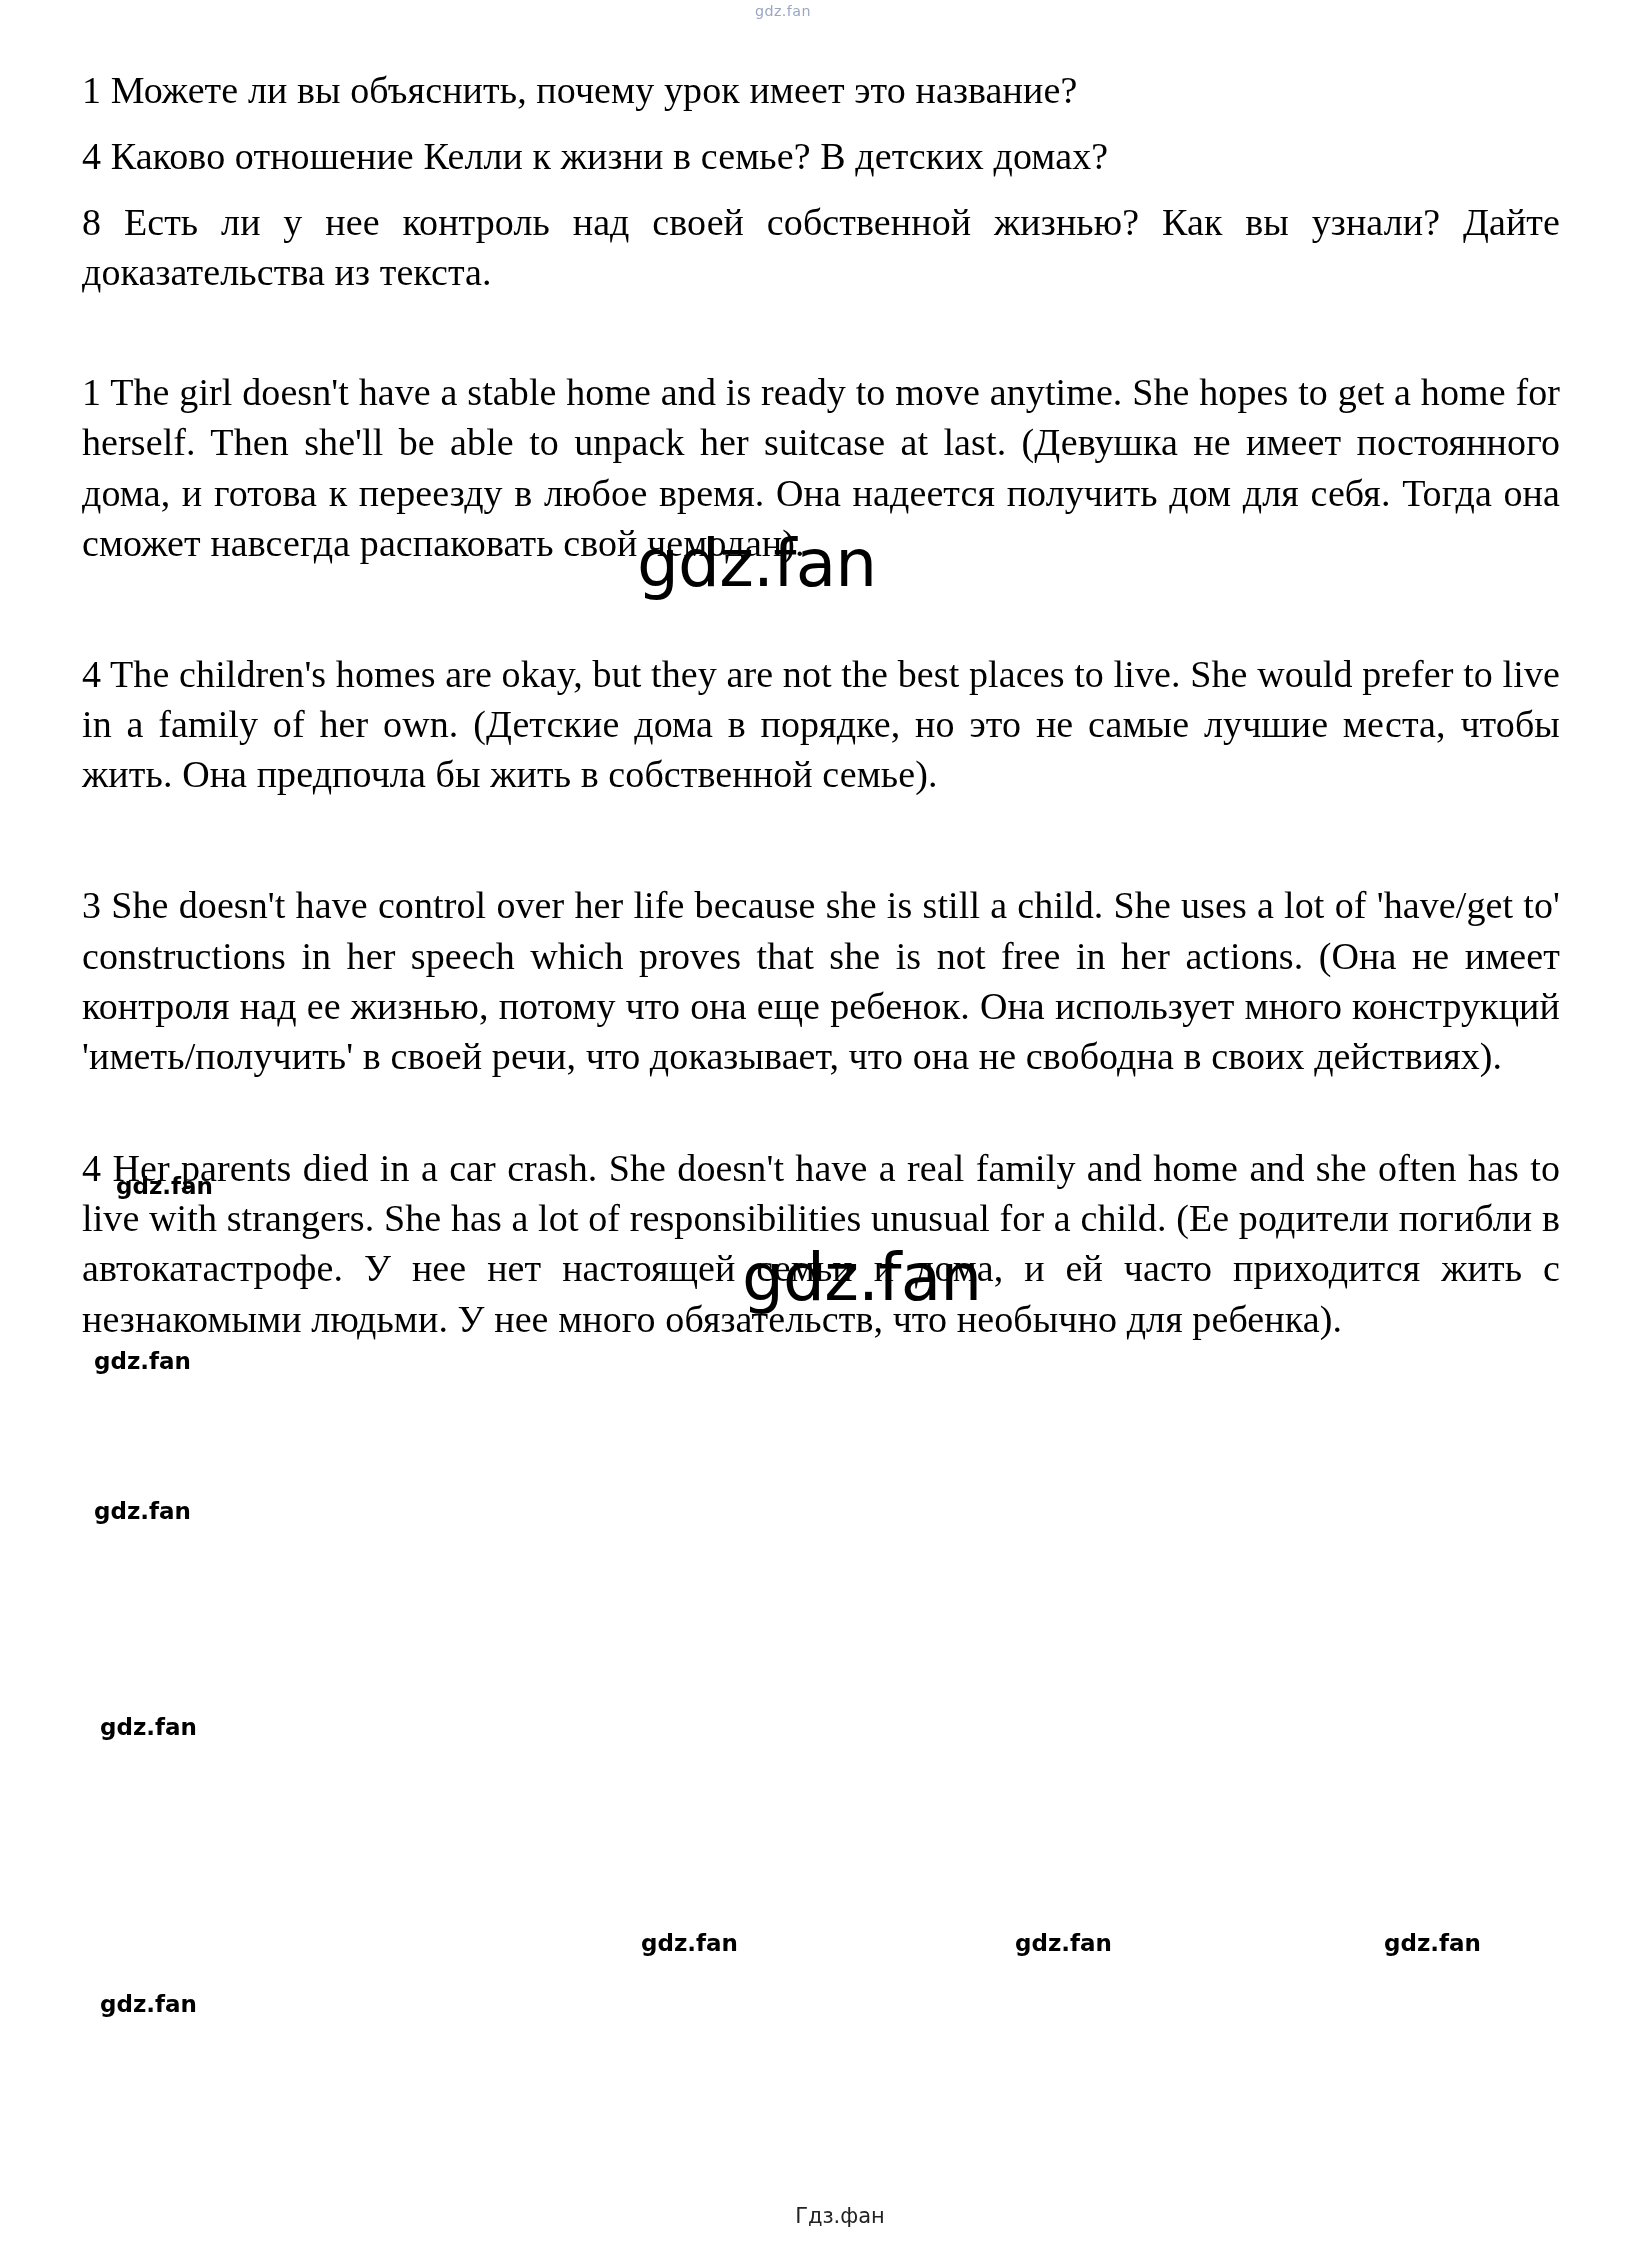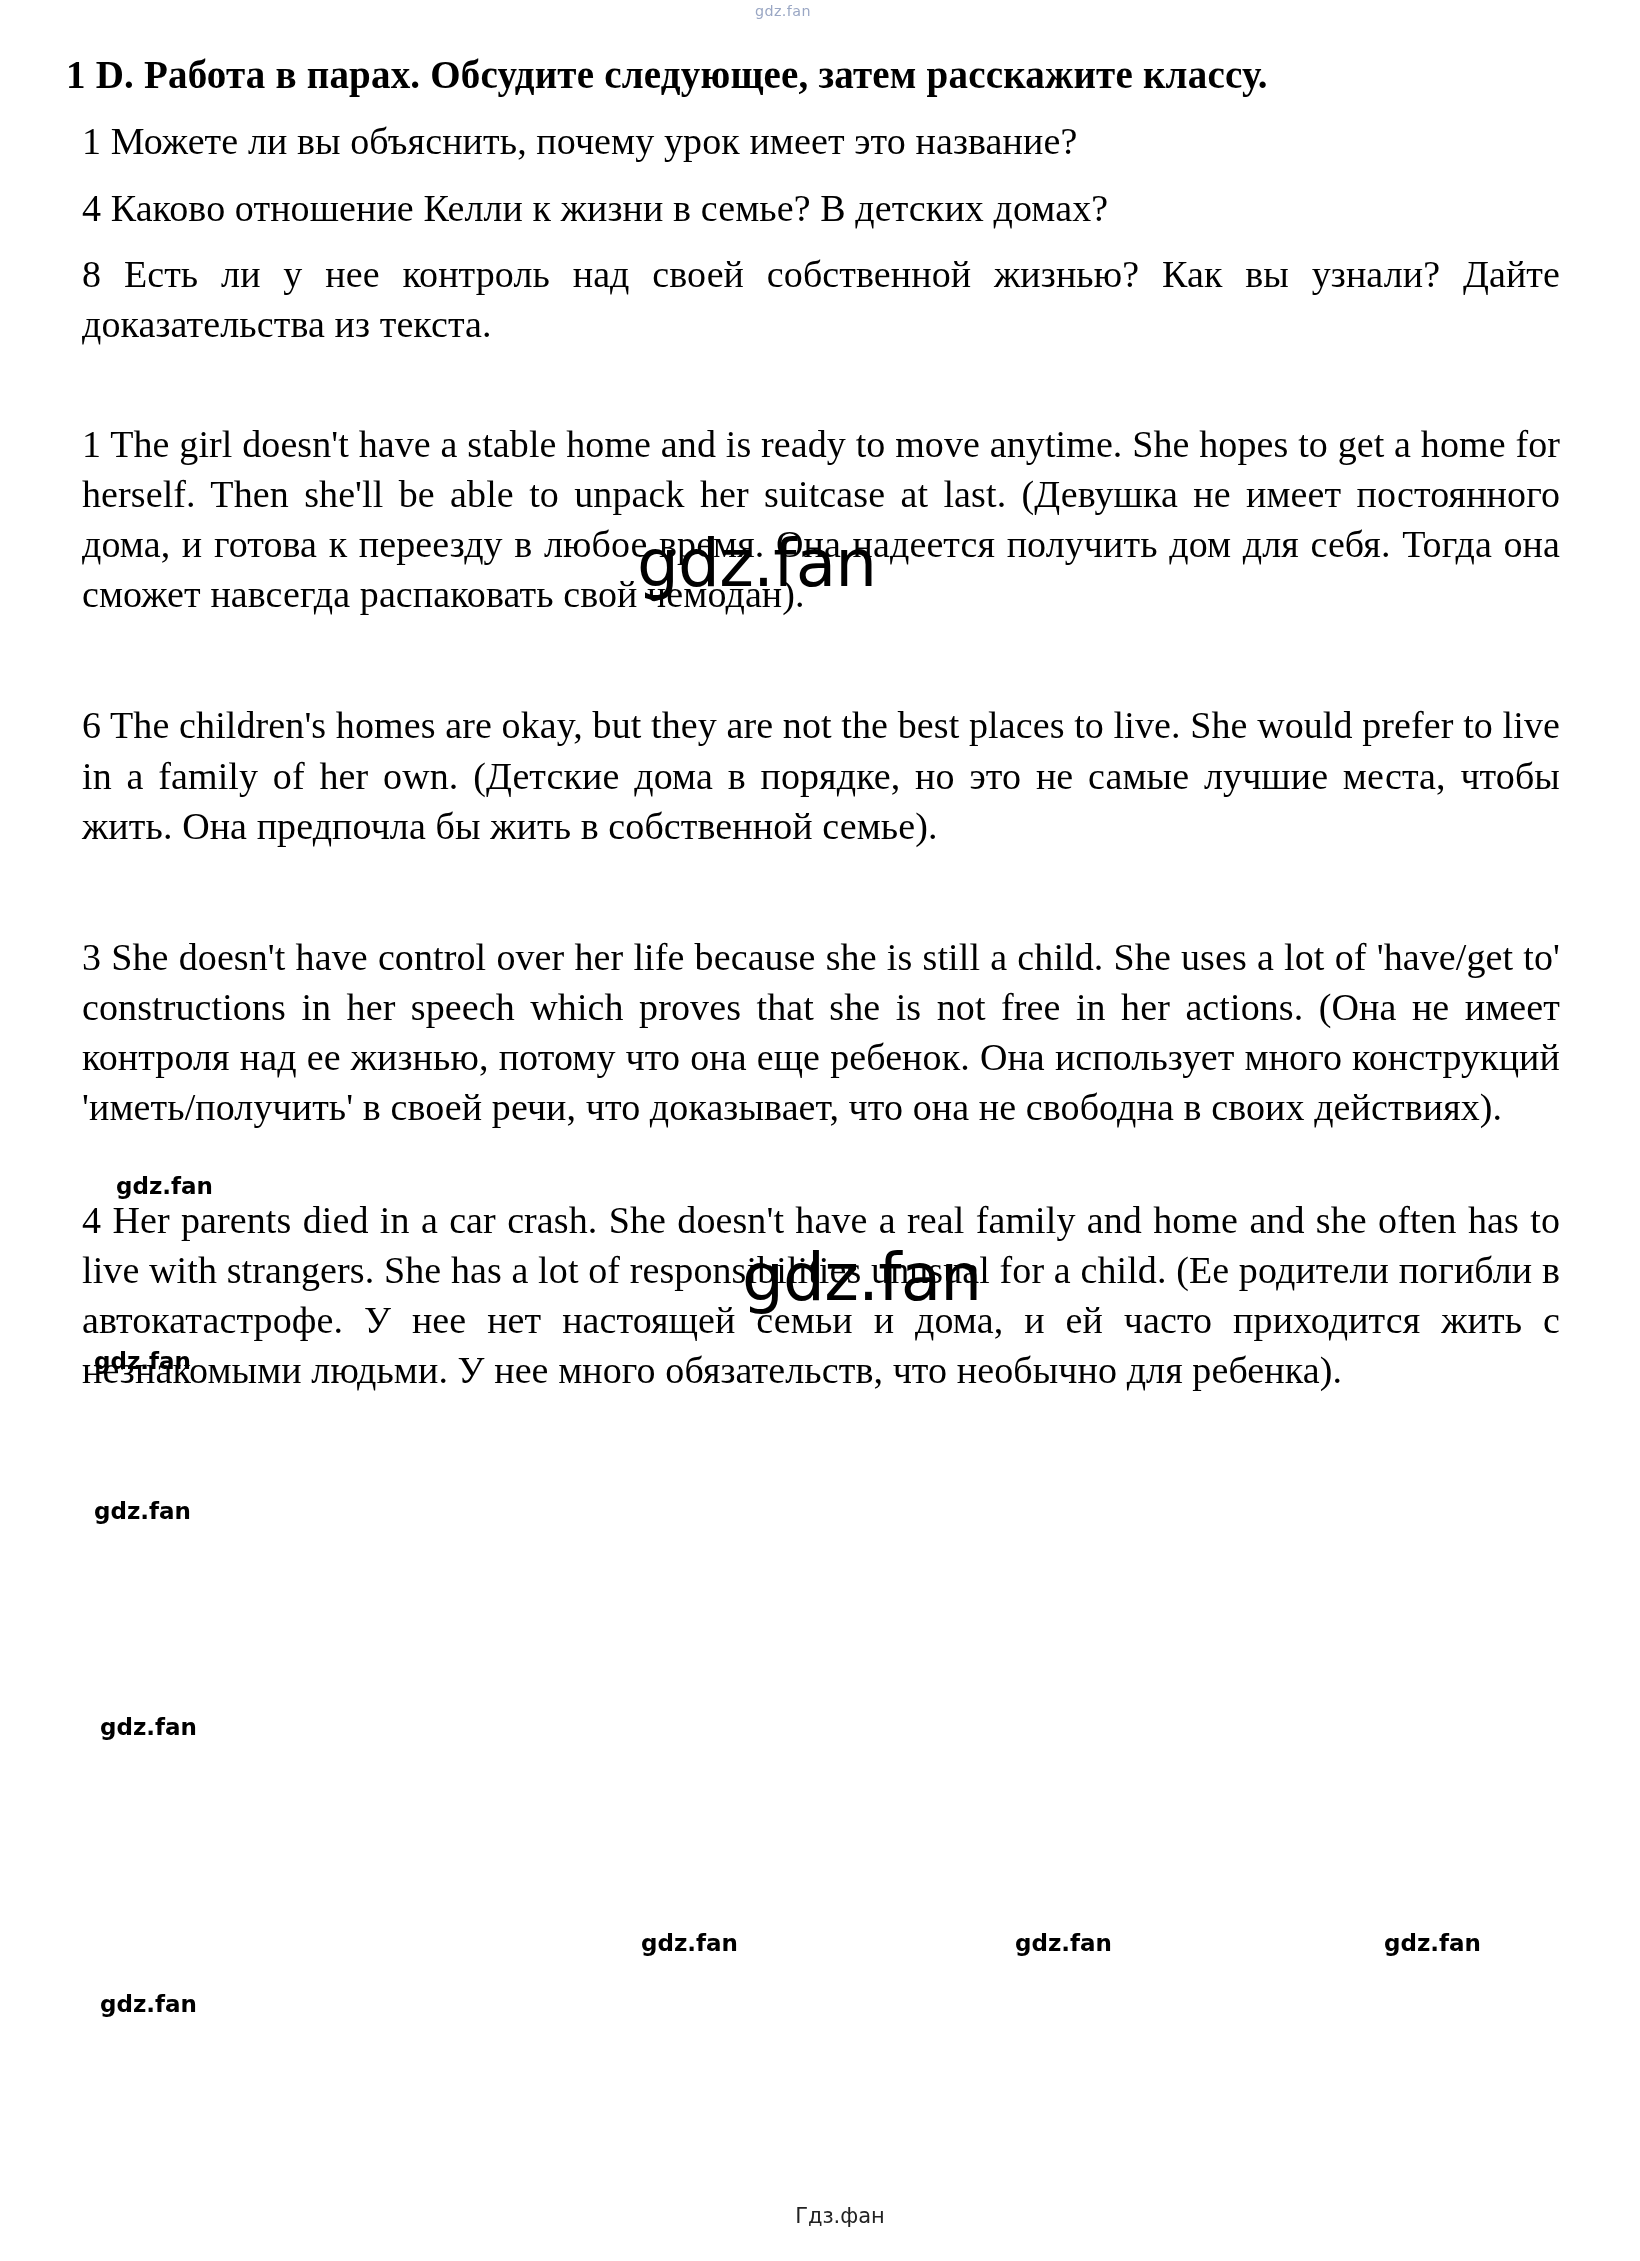--- a/index.html
+++ b/index.html
@@ -98,36 +98,32 @@
 </style>
 </head>
 <body>
 
 <div class="page">
 
   <div class="top-watermark">gdz.fan</div>
 
   <div class="content">
 
-    <div class="heading">
-      <span class="num">1</span>
-      <span>D. Работа в парах. Обсудите следующее, затем расскажите классу.</span>
-    </div>
 
     <p class="para q">1 Можете ли вы объяснить, почему урок имеет это название?</p>
     <p class="para q">4 Каково отношение Келли к жизни в семье? В детских домах?</p>
     <p class="para q">8 Есть ли у нее контроль над своей собственной жизнью? Как вы узнали? Дайте доказательства из текста.</p>
 
     <div class="spacer-big"></div>
 
     <p class="para">1 The girl doesn't have a stable home and is ready to move anytime. She hopes to get a home for herself. Then she'll be able to unpack her suitcase at last. (Девушка не имеет постоянного дома, и готова к переезду в любое время. Она надеется получить дом для себя. Тогда она сможет навсегда распаковать свой чемодан).</p>
 
     <div class="spacer-mid"></div>
 
-    <p class="para">6 The children's homes are okay, but they are not the best places to live. She would prefer to live in a family of her own. (Детские дома в порядке, но это не самые лучшие места, чтобы жить. Она предпочла бы жить в собственной семье).</p>
+    <p class="para">4 The children's homes are okay, but they are not the best places to live. She would prefer to live in a family of her own. (Детские дома в порядке, но это не самые лучшие места, чтобы жить. Она предпочла бы жить в собственной семье).</p>
 
     <div class="spacer-mid"></div>
 
     <p class="para">3 She doesn't have control over her life because she is still a child. She uses a lot of 'have/get to' constructions in her speech which proves that she is not free in her actions. (Она не имеет контроля над ее жизнью, потому что она еще ребенок. Она использует много конструкций 'иметь/получить' в своей речи, что доказывает, что она не свободна в своих действиях).</p>
 
     <div class="spacer-small"></div>
 
     <p class="para">4 Her parents died in a car crash. She doesn't have a real family and home and she often has to live with strangers. She has a lot of responsibilities unusual for a child. (Ее родители погибли в автокатастрофе. У нее нет настоящей семьи и дома, и ей часто приходится жить с незнакомыми людьми. У нее много обязательств, что необычно для ребенка).</p>
 
   </div>

